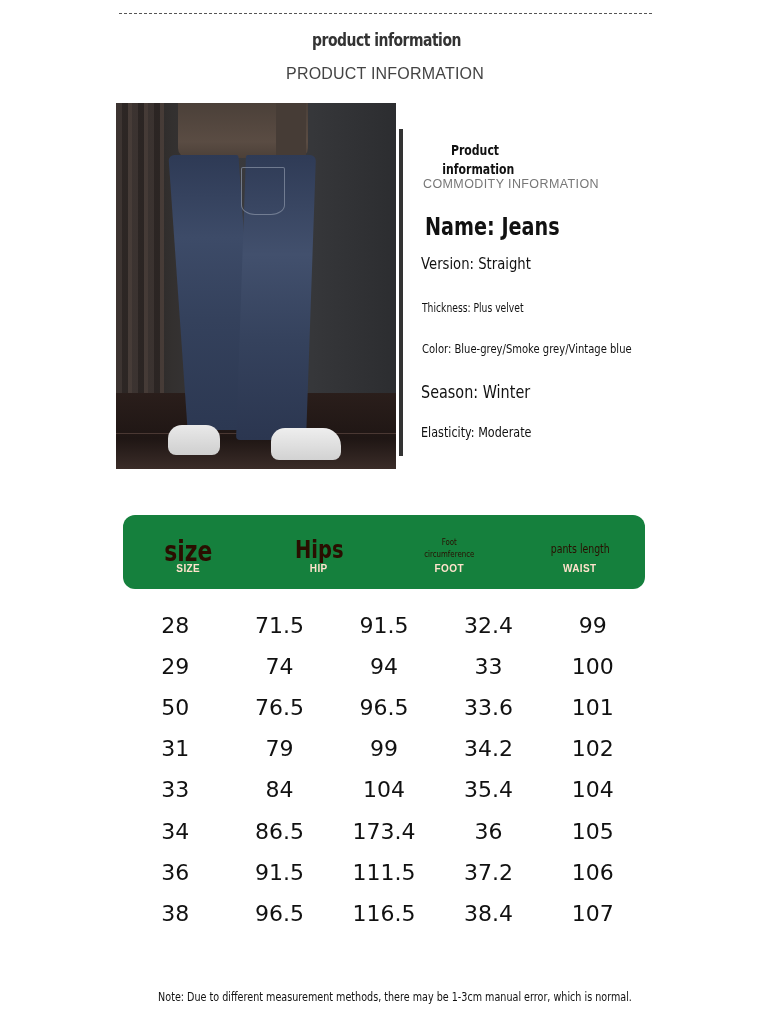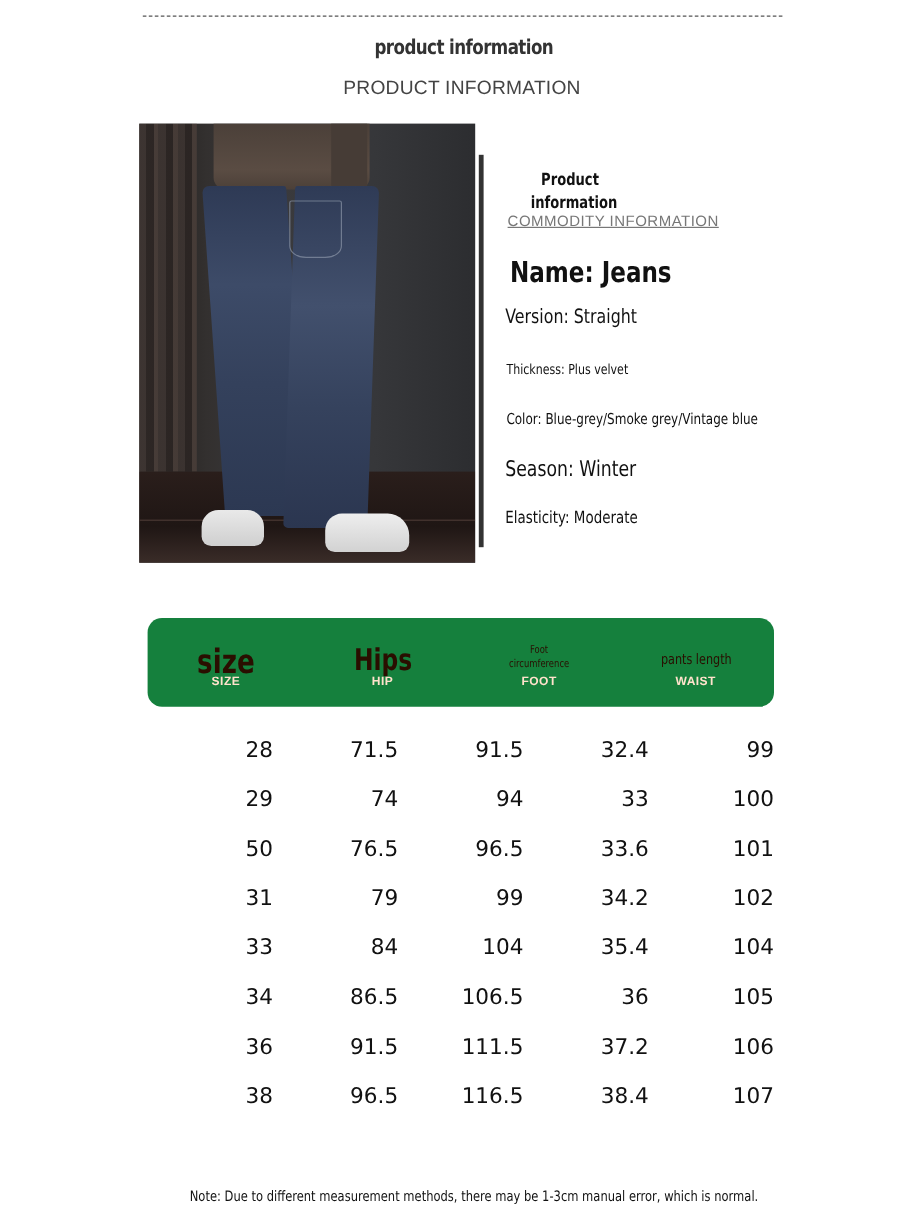--- a/index.html
+++ b/index.html
@@ -45,41 +45,41 @@
       background: linear-gradient(180deg, #e9e9e9, #cfcfcf); }
     .photo .shoe-r { position: absolute; left: 155px; top: 325px; width: 70px; height: 32px; border-radius: 14px 18px 8px 8px;
       background: linear-gradient(180deg, #eeeeee, #d2d2d2); }
 
     .vbar { position: absolute; left: 399px; top: 129px; width: 4px; height: 327px; background: #333; }
 
     
     .info-heading { position: absolute; left: 433px; top: 141px; width: 84px; text-align: center;
       font-family: "DejaVu Sans", sans-serif; font-size: 14px; font-weight: bold; line-height: 19px; color: #111;
       transform: scaleX(0.78); transform-origin: center; }
-    .info-sub { position: absolute; left: 423px; top: 177px; font-size: 12.5px; color: #777; letter-spacing: 0.4px; text-decoration: underline; }
+    .info-sub { position: absolute; left: 423px; top: 177px; font-size: 12.5px; color: #777; letter-spacing: 0.4px; }
     .cond { font-family: "DejaVu Sans", sans-serif; color: #111; transform-origin: left center; transform: scaleX(0.8); white-space: nowrap; position: absolute; }
     .f-name { left: 425px; top: 213px; font-size: 24px; font-weight: bold; }
     .f-version { left: 421px; top: 254px; font-size: 16.5px; }
     .f-thickness { left: 422px; top: 301px; font-size: 11.5px; }
     .f-color { left: 422px; top: 341px; font-size: 12.5px; }
     .f-season { left: 421px; top: 381px; font-size: 18px; }
     .f-elasticity { left: 421px; top: 424px; font-size: 14px; }
 
     
     .size-header { position: absolute; left: 123px; top: 515px; width: 522px; height: 74px; border-radius: 12px;
       background: #15803d; display: flex; }
     .hcell { flex: 1; position: relative; }
     .hcell .h-en { position: absolute; left: 0; width: 100%; text-align: center; color: #2a0e00;
       font-family: "DejaVu Sans", sans-serif; transform: scaleX(0.78); white-space: nowrap; }
     .hcell .h-up { position: absolute; left: 0; top: 48px; width: 100%; text-align: center; color: #ffe2cc;
       font-size: 10px; font-weight: bold; letter-spacing: 0.4px; }
 
     .size-rows { position: absolute; left: 123px; top: 605px; width: 522px; }
     .srow { display: flex; height: 41.1px; align-items: center; }
-    .srow span { flex: 1; text-align: right; font-family: "DejaVu Sans", sans-serif; font-size: 18px; color: #111; }
+    .srow span { flex: 1; text-align: center; font-family: "DejaVu Sans", sans-serif; font-size: 22px; color: #111; }
 
     .note { position: absolute; left: 0; top: 990px; width: 790px; text-align: center;
       font-family: "DejaVu Sans", sans-serif; font-size: 12px; color: #111;
       transform: scaleX(0.8); transform-origin: center; white-space: nowrap; }
   </style>
 </head>
 <body>
 
 <div class="dash-line"></div>
 <div class="title-main">product information</div>
@@ -165,21 +165,21 @@
   <div class="srow">
     <span>33</span>
     <span>84</span>
     <span>104</span>
     <span>35.4</span>
     <span>104</span>
   </div>
   <div class="srow">
     <span>34</span>
     <span>86.5</span>
-    <span>106.5</span>
+    <span>173.4</span>
     <span>36</span>
     <span>105</span>
   </div>
   <div class="srow">
     <span>36</span>
     <span>91.5</span>
     <span>111.5</span>
     <span>37.2</span>
     <span>106</span>
   </div>

